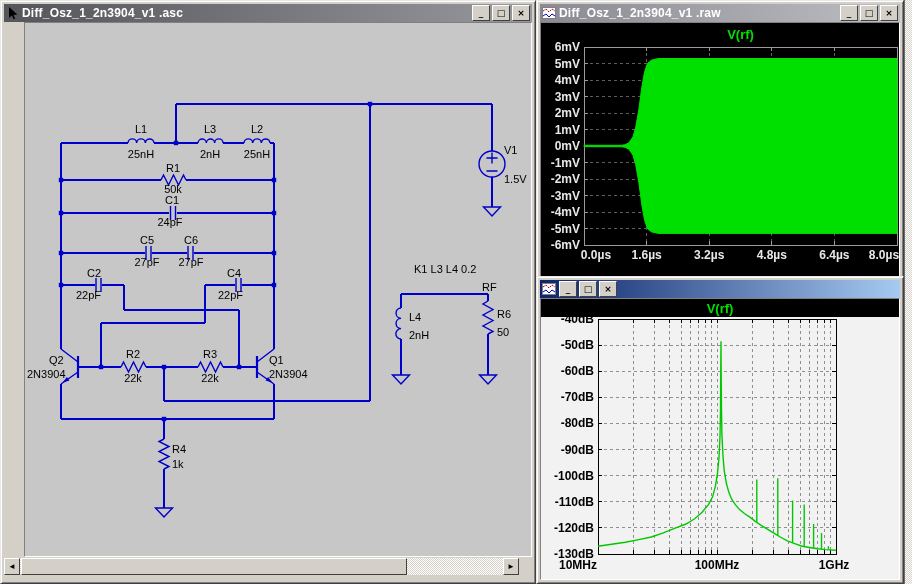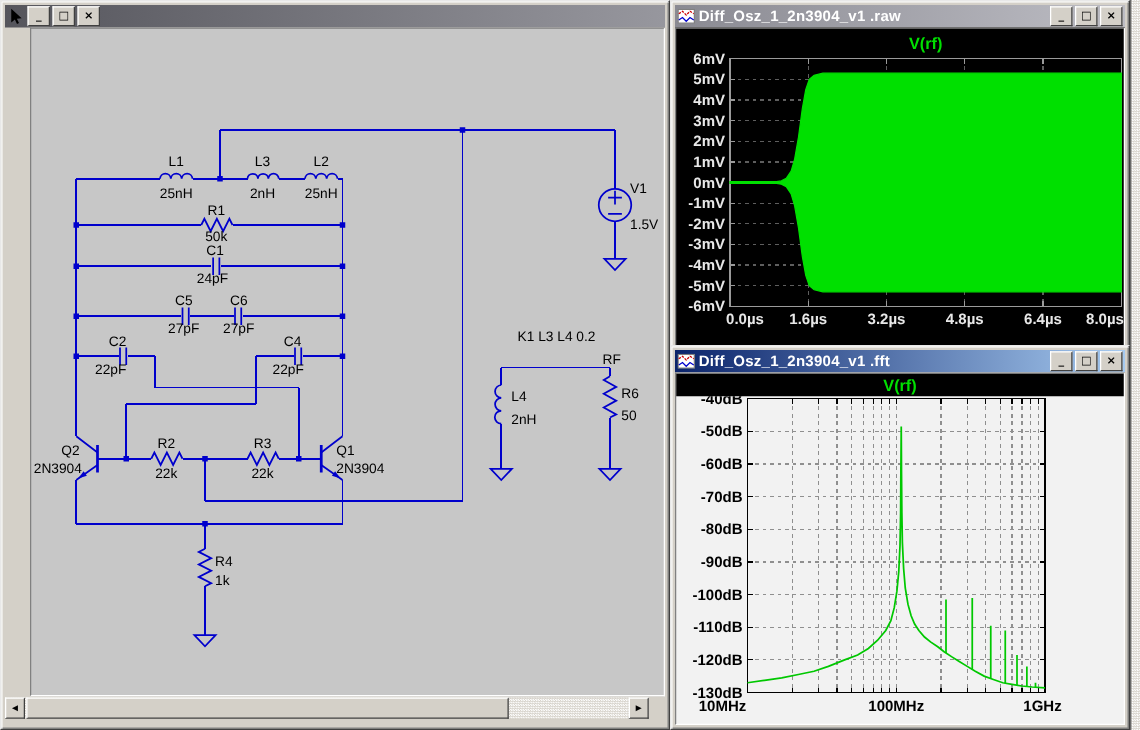--- a/index.html
+++ b/index.html
@@ -43,20 +43,21 @@
   .ptitle{font:bold 13px "Liberation Sans",sans-serif;fill:#00e000;}
 </style>
 </head>
 <body>
 
 <div class="win" style="left:0;top:0;width:536px;height:584px;">
   <div class="titlebar t-asc">
     <svg width="13" height="14" viewBox="0 0 13 14">
       <path d="M3 1 L3 12 L5.9 9.6 L7.6 13.2 L9.2 12.4 L7.5 8.9 L11.3 8.5 Z" fill="#000"></path>
     </svg>
+    <span class="title-text">Diff_Osz_1_2n3904_v1 .asc</span>
     <div class="btns">
       <div class="tbtn">_</div>
       <div class="tbtn">□</div>
       <div class="tbtn">×</div>
     </div>
   </div>
 
   <div class="client c-asc">
     <svg width="527" height="533" viewBox="4 22 527 533">
 
@@ -296,21 +297,20 @@
   </div>
 </div>
 
 <div class="win" style="left:536px;top:276px;width:368px;height:308px;">
   <div class="titlebar t-fft">
     <svg width="14" height="12" viewBox="0 0 14 12">
       <rect x="0.5" y="0.5" width="13" height="11" fill="#fff" stroke="#808080"></rect>
       <polyline points="1,4 4,2 7,5 10,2 13,4" fill="none" stroke="#cc0000" stroke-width="1" stroke-dasharray="2,1"></polyline>
       <polyline points="1,9 4,7 7,10 10,7 13,9" fill="none" stroke="#0000cc" stroke-width="1"></polyline>
     </svg>
-    <span class="title-text">Diff_Osz_1_2n3904_v1 .fft</span>
     <div class="btns">
       <div class="tbtn">_</div>
       <div class="tbtn">□</div>
       <div class="tbtn">×</div>
     </div>
   </div>
   <div class="client c-fft">
     <div class="fft-strip">
       <span>V(rf)</span>
     </div>

